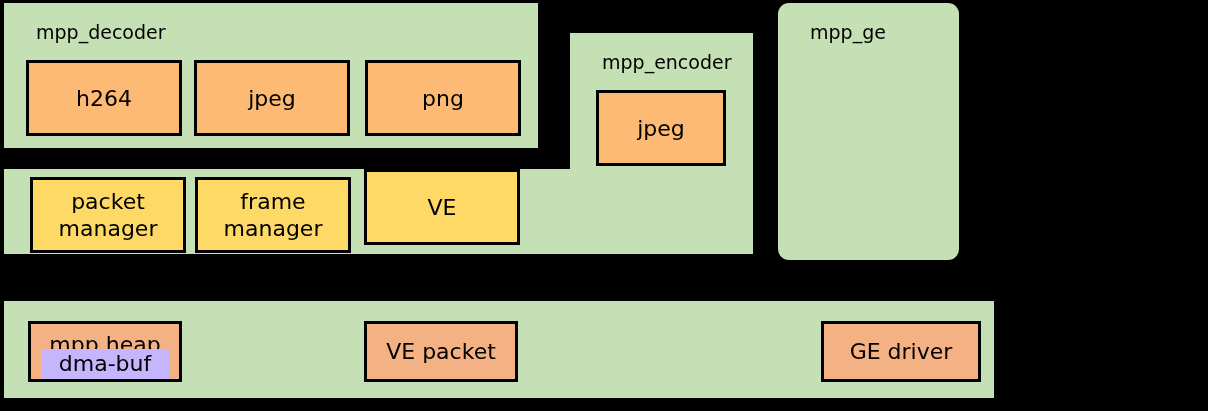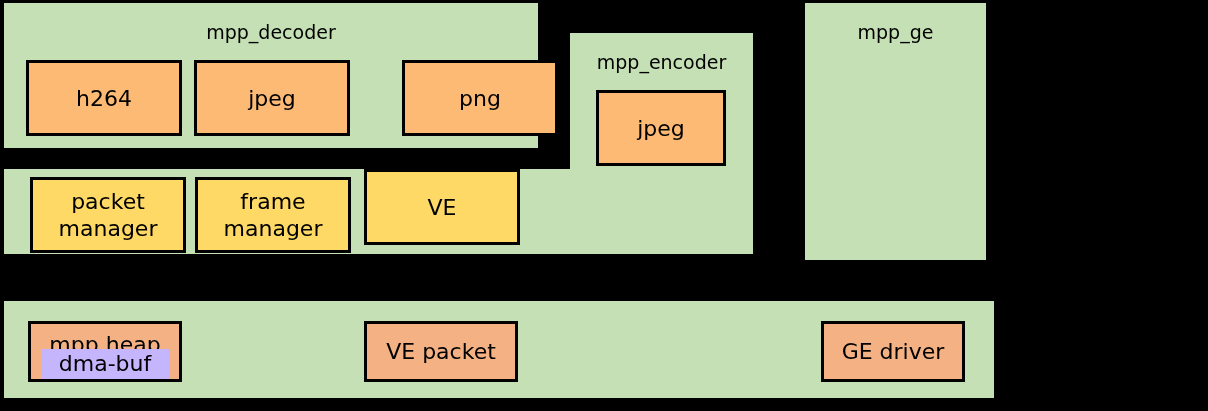--- a/index.html
+++ b/index.html
@@ -17,26 +17,26 @@
   }
   .panel {
     position: absolute;
     background: #c5e0b4;
     box-sizing: border-box;
   }
   .panel-title {
     position: absolute;
     left: 0;
     right: 0;
-    text-align: center;
     color: #000000;
     font-size: 19px;
     line-height: 22px;
     font-family: "DejaVu Sans", "Liberation Sans", sans-serif;
     white-space: nowrap;
+    padding-left: 32px;
   }
   .node {
     position: absolute;
     box-sizing: border-box;
     border: 3px solid #000000;
     display: flex;
     flex-direction: column;
     align-items: center;
     justify-content: center;
     color: #000000;
@@ -77,33 +77,33 @@
 <div id="diagram-root">
 
   <div class="panel" style="left:4px; top:3px; width:534px; height:145px;">
     <div class="panel-title" style="top:18px;">mpp_decoder</div>
     <div class="node node-yellow" style="left:22px; top:57px; width:156px; height:76px;">
       <span>h264</span>
     </div>
     <div class="node node-yellow" style="left:190px; top:57px; width:156px; height:76px;">
       <span>jpeg</span>
     </div>
-    <div class="node node-yellow" style="left:361px; top:57px; width:156px; height:76px;margin-left:37px;">
+    <div class="node node-yellow" style="left:361px; top:57px; width:156px; height:76px;">
       <span>png</span>
     </div>
   </div>
 
   <div class="panel" style="left:570px; top:3px; width:183px; height:142px;margin-top:30px;">
     <div class="panel-title" style="top:18px;">mpp_encoder</div>
     <div class="node node-yellow" style="left:26px; top:57px; width:130px; height:76px;">
       <span>jpeg</span>
     </div>
   </div>
 
-  <div class="panel" style="left:805px; top:3px; width:181px; height:257px;">
+  <div class="panel" style="left:778px; top:3px; width:181px; height:257px;border-radius:11px;">
     <div class="panel-title" style="top:18px;">mpp_ge</div>
   </div>
 
   <div class="panel" style="left:4px; top:169px; width:749px; height:85px;">
     <div class="node node-amber" style="left:26px; top:8px; width:156px; height:76px;">
       <span>packet
 manager</span>
     </div>
     <div class="node node-amber" style="left:191px; top:8px; width:156px; height:76px;">
       <span>frame
@@ -115,18 +115,18 @@
   </div>
 
   <div class="panel" style="left:4px; top:301px; width:990px; height:97px;">
     <div class="node node-orange node-stacked" style="left:24px; top:20px; width:154px; height:61px;">
       <span class="node-stacked-label">mpp heap</span>
       <span class="node-sub">dma-buf</span>
     </div>
     <div class="node node-orange" style="left:360px; top:20px; width:154px; height:61px;">
       <span>VE packet</span>
     </div>
-    <div class="node node-orange" style="left:817px; top:20px; width:144px; height:61px;">
+    <div class="node node-orange" style="left:817px; top:20px; width:160px; height:61px;">
       <span>GE driver</span>
     </div>
   </div>
 
 </div>
 
 </body></html>

